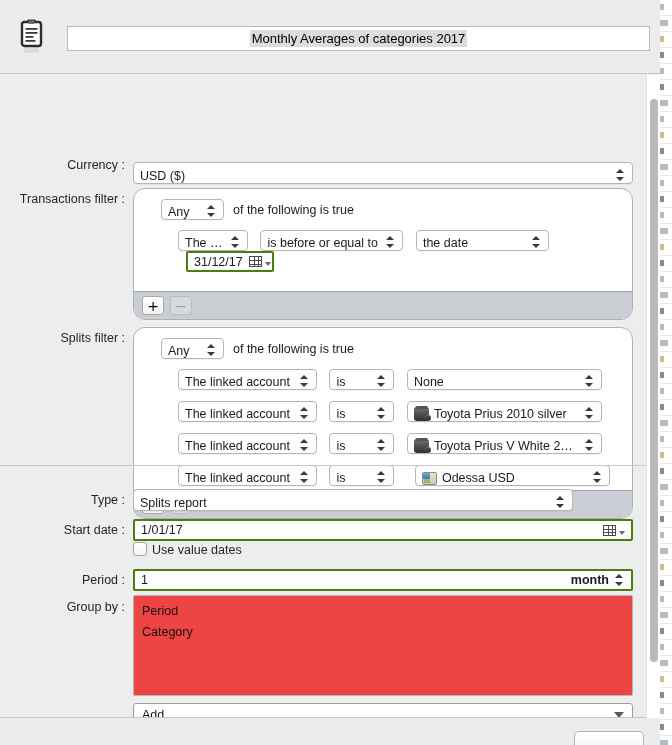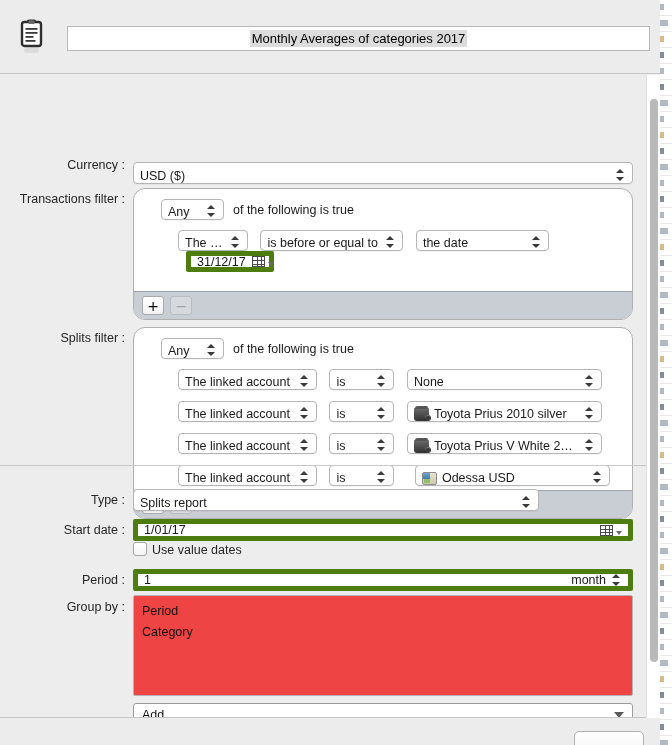--- a/index.html
+++ b/index.html
@@ -133,21 +133,21 @@
   .chev::before { top: 2px;  border-bottom: 4px solid #3a3a3a; }
   .chev::after  { top: 10px; border-top: 4px solid #3a3a3a; }
 
   
   .wide-popup { }
 
   
   .textfield {
     position: absolute;
     background: #ffffff;
-    border: 5px solid #4d7c0f;
+    border: 2px solid #4d7c0f;
     border-radius: 2px;
     display: flex;
     align-items: center;
     padding: 0 6px;
     font-size: 12.5px;
     color: #1a1a1a;
   }
 
   
   .filter-box {
@@ -629,39 +629,39 @@
 
       <div class="filter-toolbar">
         <span class="sqbtn">+</span>
         <span class="sqbtn disabled">−</span>
       </div>
     </div>
 
     <div class="divider" style="top:391px;"></div>
 
     <div class="label" style="left:0; top:419px; width:125px;">Type :</div>
-    <div class="popup wide-popup" style="left:133px; top:415px; width:406px; height:22px;">
+    <div class="popup wide-popup" style="left:133px; top:415px; width:440px; height:22px;">
       <span class="ptext">Splits report</span>
       <span class="chev"></span>
     </div>
 
     <div class="label" style="left:0; top:449px; width:125px;">Start date :</div>
     <div class="textfield" style="left:133px; top:445px; width:500px; height:22px;">
       <span>1/01/17</span>
       <span class="cal-icon" style="margin-left:auto;"></span>
       <span class="cal-caret"></span>
     </div>
 
     <div class="checkbox" style="left:133px; top:468px;"></div>
     <div class="label" style="left:152px; top:469px; width:200px; text-align:left;">Use value dates</div>
 
     <div class="label" style="left:0; top:499px; width:125px;">Period :</div>
     <div class="textfield" style="left:133px; top:495px; width:500px; height:22px;">
       <span>1</span>
-      <span style="margin-left:auto; font-size:12.5px; color:#1a1a1a;">month</span>
+      <span style="margin-left:auto; font-size:12.5px; color:#1a1a1a;font-weight:bold;">month</span>
       <span class="chev"></span>
     </div>
 
     <div class="label" style="left:0; top:526px; width:125px;">Group by :</div>
     <div class="listbox" style="left:133px; top:521px; width:500px; height:101px;">
       <div class="li">Period</div>
       <div class="li">Category</div>
     </div>
 
     <div class="plain-select" style="left:133px; top:629px; width:500px; height:23px;">

